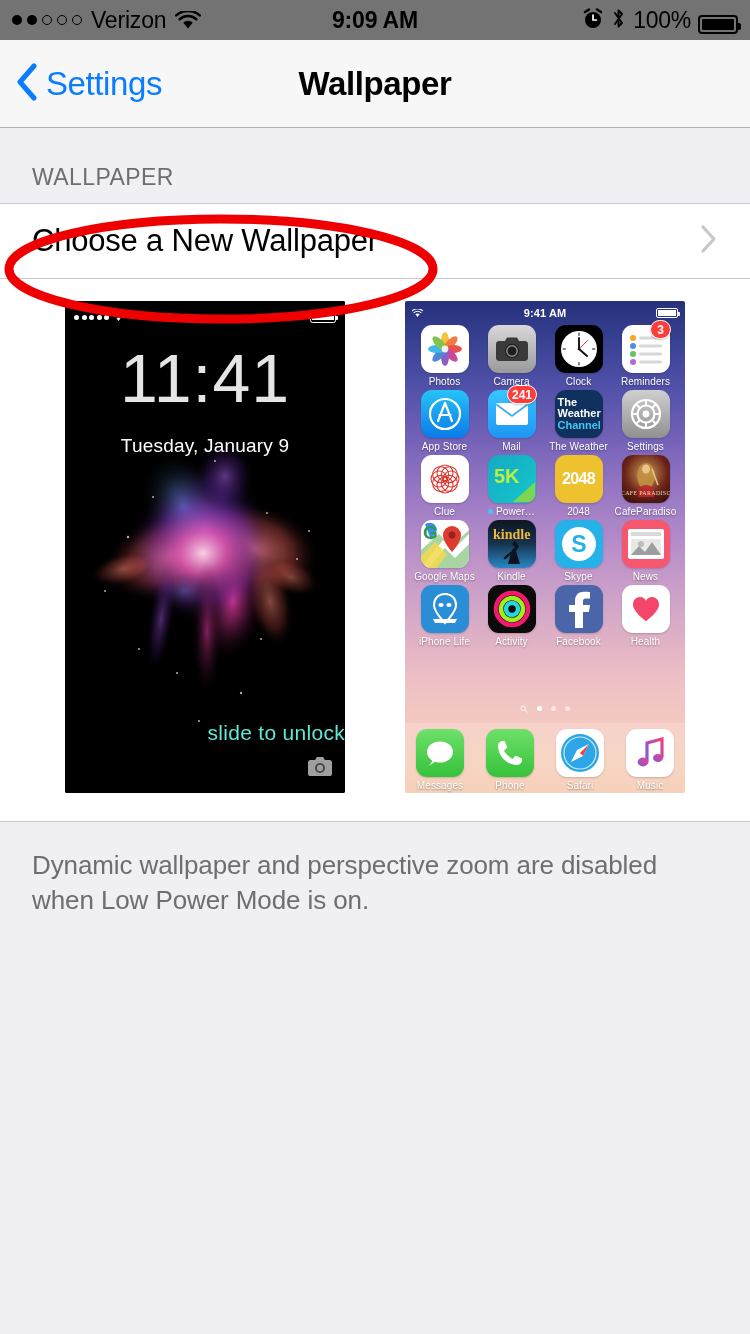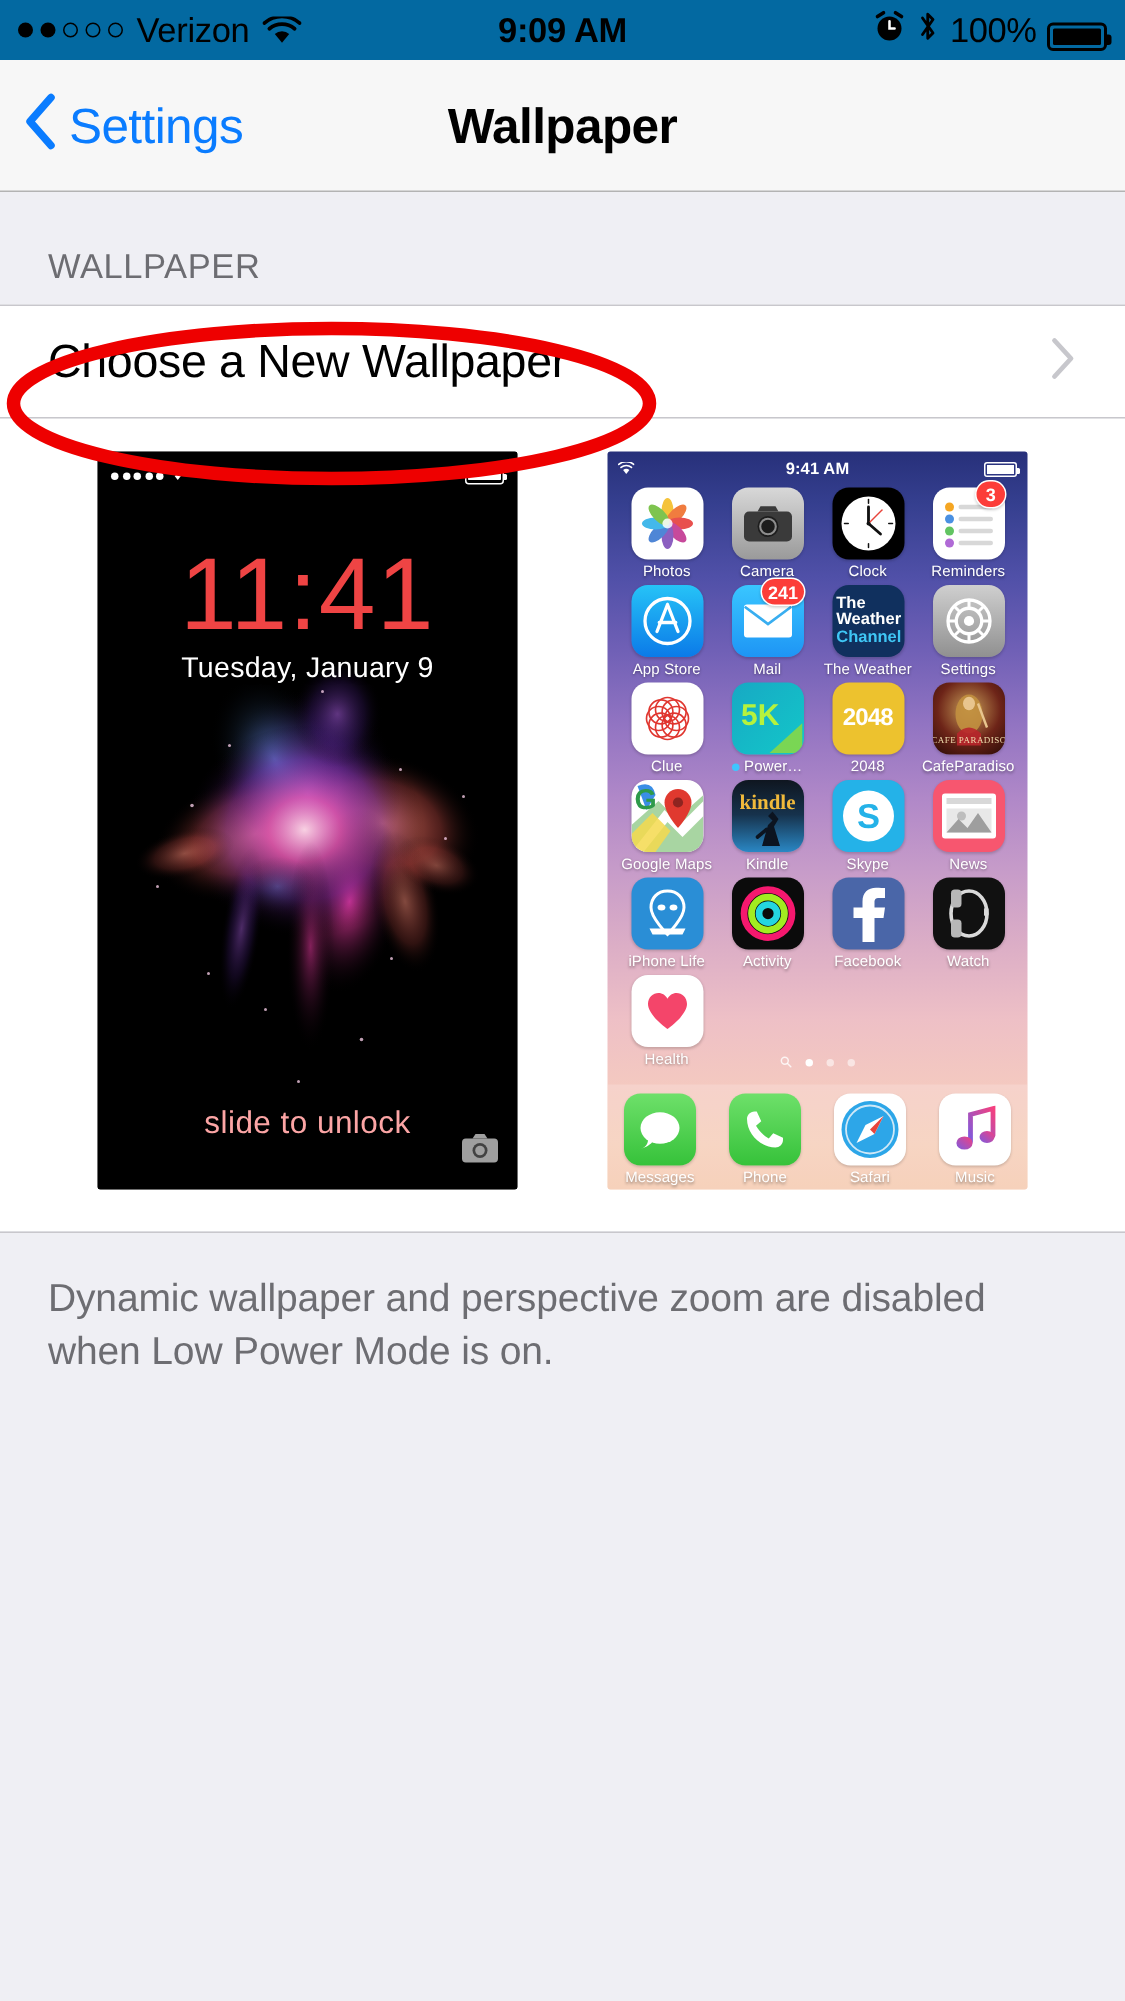--- a/index.html
+++ b/index.html
@@ -7,21 +7,21 @@
   body {
     font-family:"Liberation Sans", sans-serif;
     background:#efeff4;
     -webkit-font-smoothing:antialiased;
     position:relative;
     overflow:hidden;
   }
 
   
   .statusbar{
-    height:40px; background:#0369a1;
+    height:40px; background:#737373;
     display:flex; align-items:center; position:relative;
   }
   .sb-left{ display:flex; align-items:center; position:absolute; left:12px; }
   .sb-dots{ display:flex; align-items:center; gap:5px; margin-right:9px; }
   .dot{ width:10px;height:10px;border-radius:50%; }
   .dot.filled{ background:#000; }
   .dot.hollow{ background:transparent; border:1.6px solid #000; }
   .carrier{ font-size:23px; color:#000; letter-spacing:-0.2px; }
   .wifi-sb{ margin-left:9px; display:flex; }
   .sb-center{
@@ -92,33 +92,33 @@
   .lock-batt{
     margin-left:auto; width:26px;height:11px;border:1.3px solid #fff;
     border-radius:2.5px; padding:1.3px; position:relative;
   }
   .lock-batt::after{
     content:"";position:absolute;right:-3px;top:3.5px;width:2px;height:4px;
     background:#fff;border-radius:0 1px 1px 0;
   }
   .lock-batt i{ display:block;height:100%;background:#fff;border-radius:0.5px; }
   .lock-time{
-    position:absolute; top:56px; left:0; right:0; text-align:center;
-    font-size:68px; color:#ef4444; font-weight:200; letter-spacing:1px;
+    position:absolute; top:38px; left:0; right:0; text-align:center;
+    font-size:68px; color:#e5e5e5; font-weight:200; letter-spacing:1px;
     font-family:"Liberation Sans", sans-serif; z-index:5;
     text-shadow:0 1px 4px rgba(0,0,0,.35);
   }
   .lock-date{
     position:absolute; top:134px; left:0; right:0; text-align:center;
     font-size:19px; color:#fff; font-weight:300; letter-spacing:0.2px; z-index:5;
     text-shadow:0 1px 4px rgba(0,0,0,.45);
   }
   .slide{
-    position:absolute; bottom:32px; left:0; right:0; text-align:center;
-    font-size:21px; color:#fca5a5; letter-spacing:0.3px; z-index:5;
+    position:absolute; bottom:48px; left:0; right:0; text-align:right;
+    font-size:21px; color:#5eead4; letter-spacing:0.3px; z-index:5;
   }
   .cam-ic{ position:absolute; right:12px; bottom:12px; z-index:5; opacity:.78; }
 
   
   .home{
     background:linear-gradient(180deg,
       #27307a 0%, #353f8f 7%, #5050a8 17%, #7060b6 27%,
       #9274c2 37%, #b088c8 47%, #c79cc9 57%, #dcaec6 67%,
       #eec0c6 77%, #f4c9c0 86%, #f6ccb6 94%, #f5c7ac 100%);
   }
@@ -628,31 +628,20 @@
         <div class="app">
           <div class="app-icon" style="background:#4a66a8">
             <svg width="28" height="38" viewBox="0 0 28 38">
               <path d="M18 38 V22 H24 L25 15 H18 V11.5 C18 9.6 18.6 8.6 21.2 8.6 H25 V2 C24 2 21.6 1.8 19 1.8
                        C13.6 1.8 10 5 10 11 V15 H4 V22 H10 V38 Z" fill="#fff"></path>
             </svg>
           </div>
           <div class="app-name">Facebook</div>
         </div>
 
-        <div class="app">
-          <div class="app-icon" style="background:#111">
-            <svg width="40" height="44" viewBox="0 0 40 44">
-              <ellipse cx="20" cy="22" rx="12" ry="15" fill="none" stroke="#dadada" stroke-width="2.4"></ellipse>
-              <rect x="8" y="6" width="7" height="12" rx="2.5" fill="#b8b8b8"></rect>
-              <rect x="8" y="26" width="7" height="12" rx="2.5" fill="#b8b8b8"></rect>
-              <rect x="30" y="18" width="3" height="6" rx="1.4" fill="#dadada"></rect>
-            </svg>
-          </div>
-          <div class="app-name">Watch</div>
-        </div>
 
         <div class="app">
           <div class="app-icon" style="background:#fff">
             <svg width="30" height="28" viewBox="0 0 30 28">
               <path d="M15 26 C15 26 2 17 2 9.4 C2 4.8 5.4 2 9 2 C11.6 2 13.8 3.6 15 5.8
                        C16.2 3.6 18.4 2 21 2 C24.6 2 28 4.8 28 9.4 C28 17 15 26 15 26 Z" fill="#f4456a"></path>
             </svg>
           </div>
           <div class="app-name">Health</div>
         </div>

